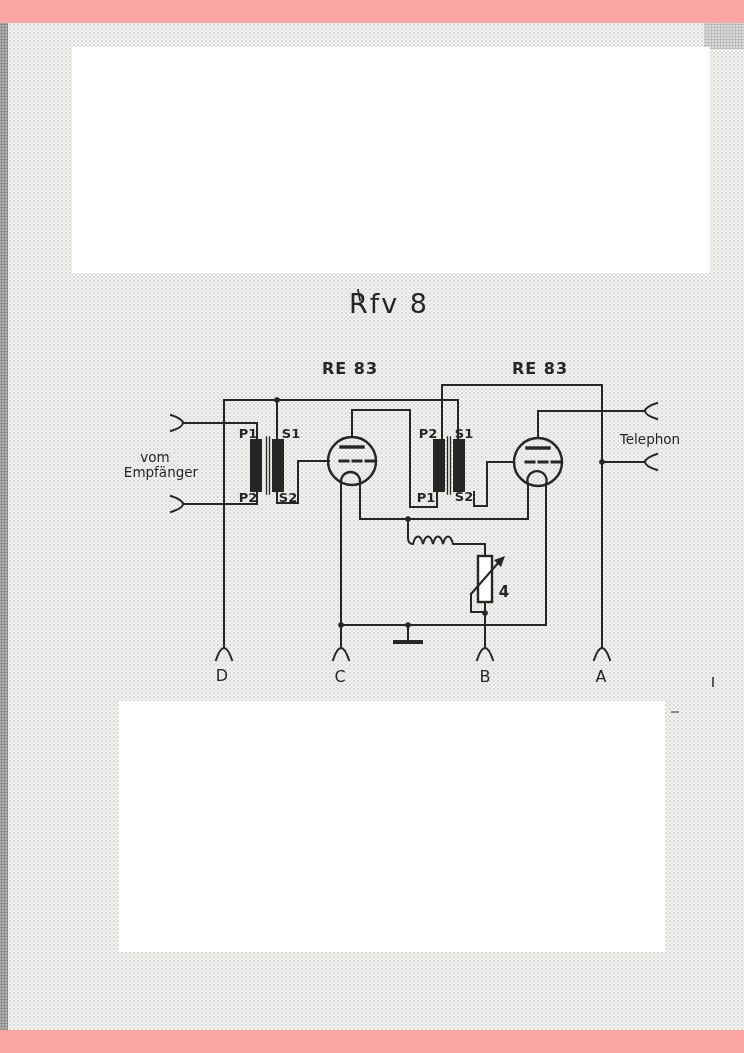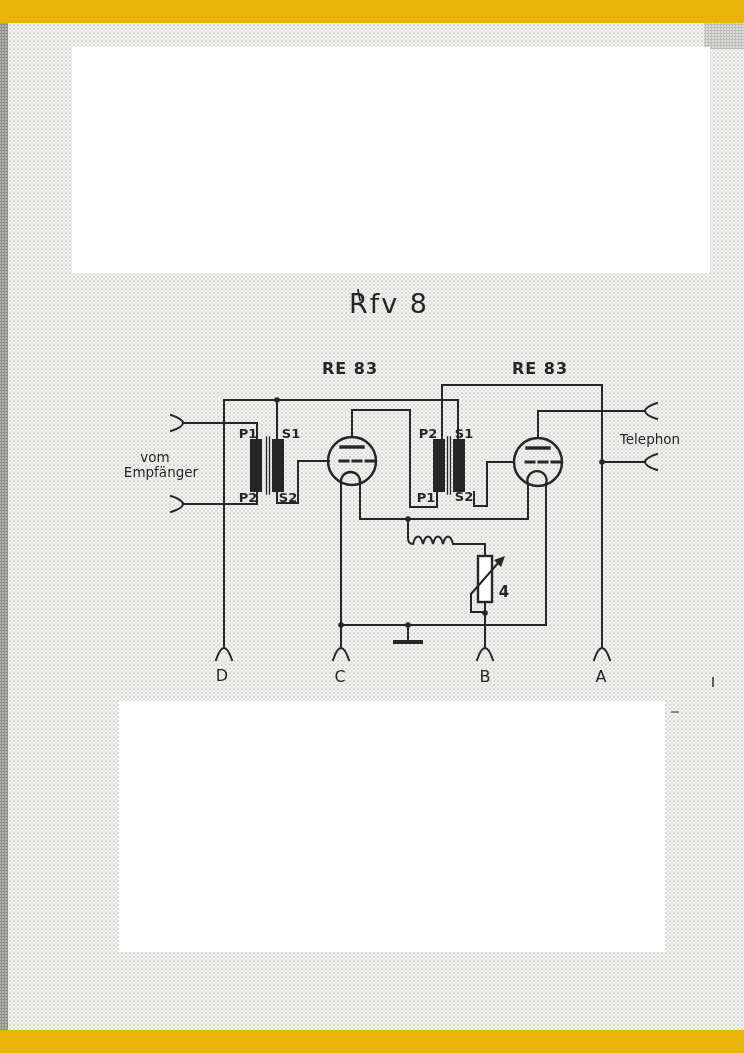--- a/index.html
+++ b/index.html
@@ -1,16 +1,16 @@
 <!DOCTYPE html>
 <html><head>
 <meta charset="utf-8">
 <style>
   html,body{margin:0;padding:0;background:#ffffff;}
-  .page{position:relative;width:744px;height:1053px;background:#eab308;overflow:hidden;
+  .page{position:relative;width:744px;height:1053px;background:#fca5a5;overflow:hidden;
         font-family:"DejaVu Sans",sans-serif;}
   
   .scan-texture{position:absolute;left:0;top:23px;width:744px;height:1007px;
     background-color:#f4f4f2;
     background-image:radial-gradient(circle,#d7d7d5 0.8px,transparent 1px),
                      radial-gradient(circle,#e2e2e0 0.8px,transparent 1px);
     background-size:4px 4px,4px 4px;background-position:0 0,2px 2px;}
   .edge-strip{position:absolute;left:0;top:23px;width:8px;height:1007px;
     background-color:#b3b3b1;
     background-image:radial-gradient(circle,#8d8d8b 1px,transparent 1.1px);

